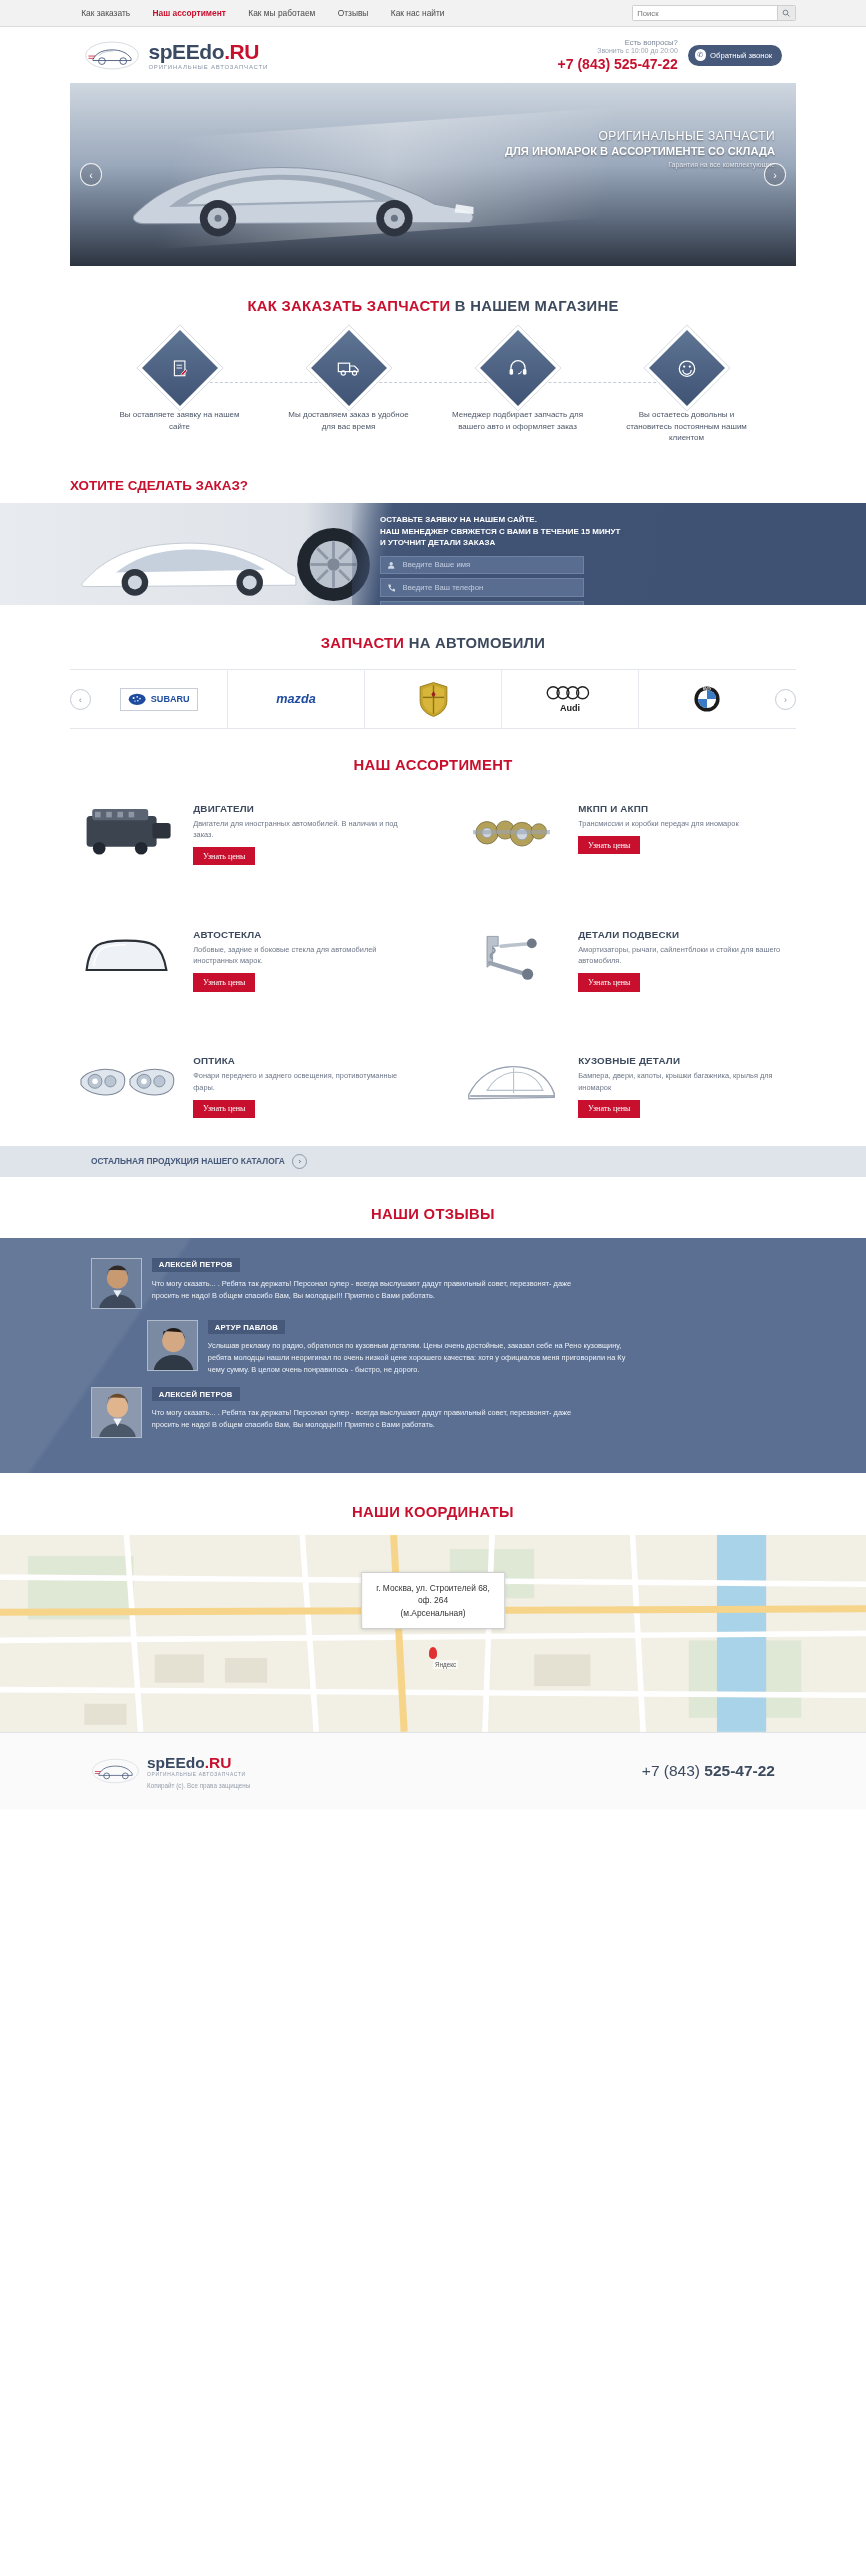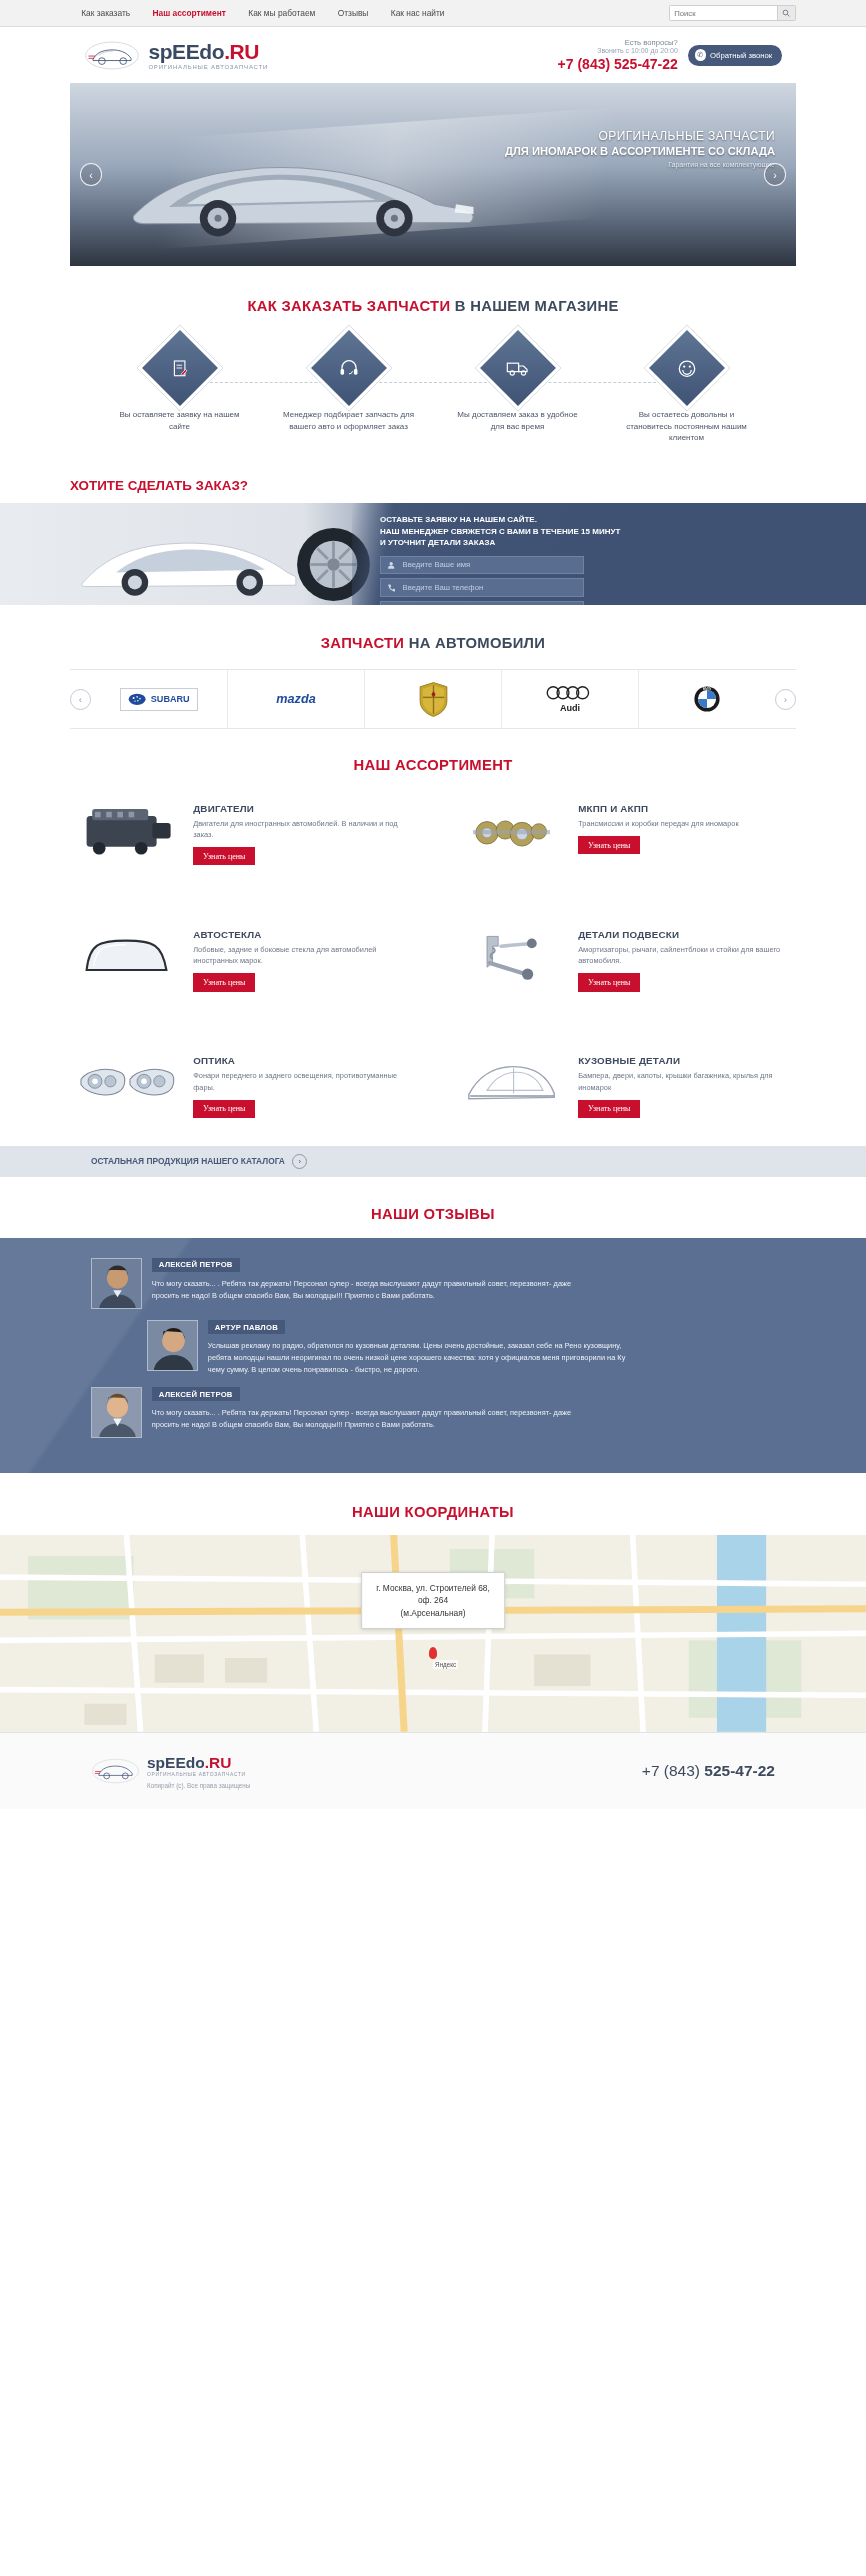--- a/index.html
+++ b/index.html
@@ -30,21 +30,21 @@
     text-decoration:none;
     white-space:nowrap;
   }
   .topnav .nav-item.active { color:#c8102e; font-weight:bold; }
   .topnav .spacer { flex:1; }
   .search-box {
     display:flex; align-items:center;
     border:0.7px solid #cfcfcf;
     background:#fff;
     height:15.5px;
-    width:127px;
+    width:164px;
     border-radius:1.4px;
     overflow:hidden;
   }
   .search-box input {
     border:0; outline:0; flex:1; height:14px;
     font-size:7.7px; padding:0 4.2px; color:#777;
     font-family:"Liberation Sans", sans-serif;
     background:transparent;
   }
   .search-btn {
@@ -367,40 +367,40 @@
             <line x1="10" y1="10" x2="18" y2="10" stroke="#fff" stroke-width="1.3"></line>
             <line x1="10" y1="14" x2="18" y2="14" stroke="#fff" stroke-width="1.3"></line>
             <path d="M17 22 l6-6 2 2 -6 6 -3 1z" fill="#c8102e" stroke="#fff" stroke-width="1"></path>
           </svg>
       </div>
       <p>Вы оставляете заявку
 на нашем сайте</p>
     </div>
     <div class="step">
       <div class="diamond">
+        <svg class="gi" width="24" height="18.3" viewBox="0 0 34 26">
+            <rect x="2" y="6" width="16" height="12" fill="none" stroke="#fff" stroke-width="1.7"></rect>
+            <path d="M18 10 h7 l5 5 v3 h-12z" fill="none" stroke="#fff" stroke-width="1.7"></path>
+            <circle cx="9" cy="20" r="3" fill="none" stroke="#fff" stroke-width="1.6"></circle>
+            <circle cx="25" cy="20" r="3" fill="none" stroke="#fff" stroke-width="1.6"></circle>
+          </svg>
+      </div>
+      <p>Мы доставляем заказ
+в удобное для вас время</p>
+    </div>
+    <div class="step">
+      <div class="diamond">
         <svg class="gi" width="22.5" height="22.5" viewBox="0 0 32 32">
             <path d="M6 18 V15 a10 10 0 0 1 20 0 v3" fill="none" stroke="#fff" stroke-width="1.8"></path>
             <rect x="4" y="17" width="5" height="8" rx="2" fill="#fff"></rect>
             <rect x="23" y="17" width="5" height="8" rx="2" fill="#fff"></rect>
             <path d="M16 24 a5 5 0 0 0 5-4" fill="none" stroke="#fff" stroke-width="1.4"></path>
           </svg>
       </div>
       <p>Менеджер подбирает запчасть для вашего авто и оформляет заказ</p>
-    </div>
-    <div class="step">
-      <div class="diamond">
-        <svg class="gi" width="24" height="18.3" viewBox="0 0 34 26">
-            <rect x="2" y="6" width="16" height="12" fill="none" stroke="#fff" stroke-width="1.7"></rect>
-            <path d="M18 10 h7 l5 5 v3 h-12z" fill="none" stroke="#fff" stroke-width="1.7"></path>
-            <circle cx="9" cy="20" r="3" fill="none" stroke="#fff" stroke-width="1.6"></circle>
-            <circle cx="25" cy="20" r="3" fill="none" stroke="#fff" stroke-width="1.6"></circle>
-          </svg>
-      </div>
-      <p>Мы доставляем заказ
-в удобное для вас время</p>
     </div>
     <div class="step">
       <div class="diamond">
         <svg class="gi" width="21" height="21" viewBox="0 0 30 30">
             <circle cx="15" cy="15" r="11" fill="none" stroke="#fff" stroke-width="1.8"></circle>
             <circle cx="11" cy="12" r="1.6" fill="#fff"></circle>
             <circle cx="19" cy="12" r="1.6" fill="#fff"></circle>
             <path d="M9 17 a6 6 0 0 0 12 0" fill="none" stroke="#fff" stroke-width="1.8"></path>
           </svg>
       </div>

